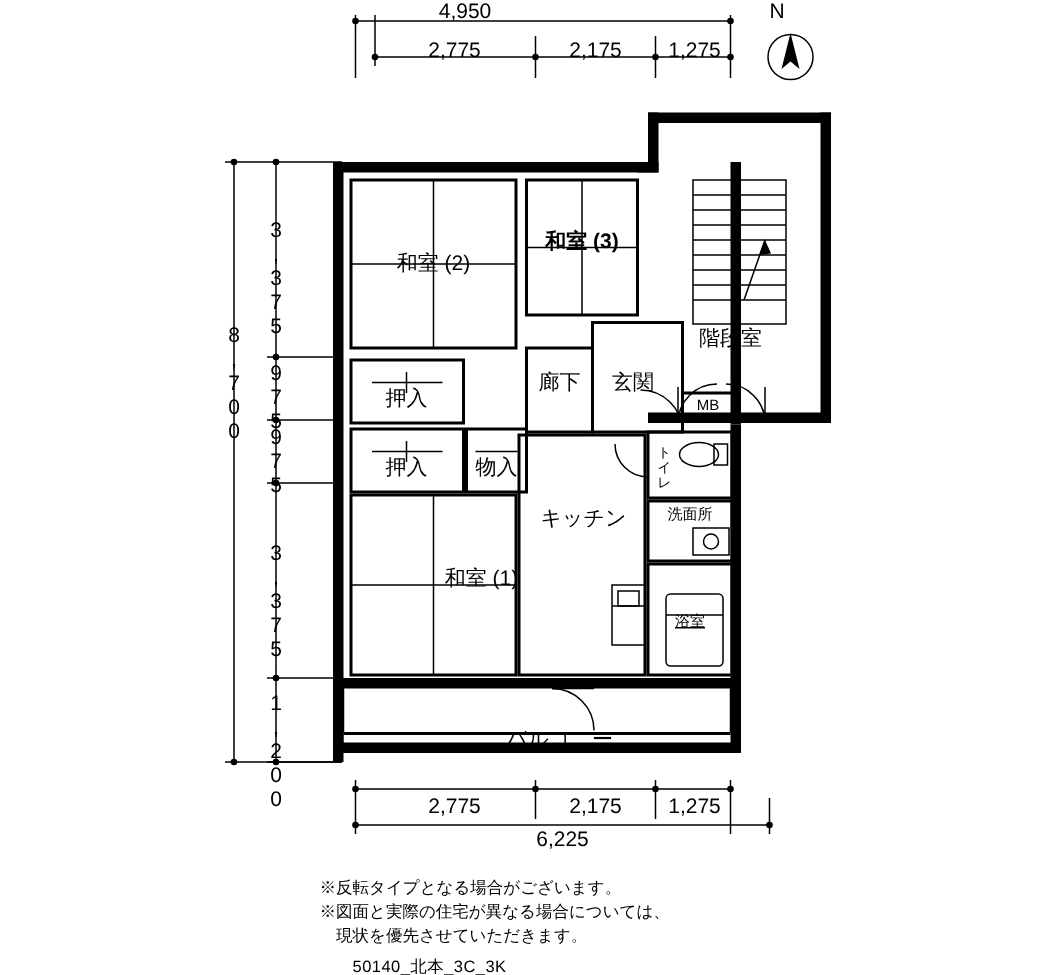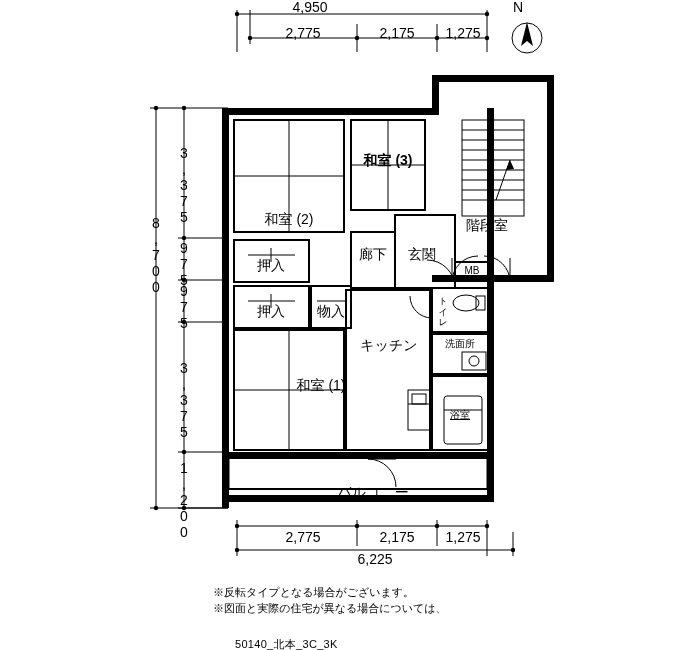--- a/index.html
+++ b/index.html
@@ -246,36 +246,37 @@
   <div class="abs txt" style="left:463px;top:530px;transform:translateX(-50%);">1,275</div>
   <div class="abs txt" style="left:375px;top:552px;transform:translateX(-50%);">6,225</div>
 
   <div class="abs txt vert" style="left:149px;top:255px;transform:translateY(-50%);">8,700</div>
   <div class="abs txt vert" style="left:177px;top:145px;">3,375</div>
   <div class="abs txt vert" style="left:177px;top:240px;">975</div>
   <div class="abs txt vert" style="left:177px;top:283px;">975</div>
   <div class="abs txt vert" style="left:177px;top:360px;">3,375</div>
   <div class="abs txt vert" style="left:177px;top:460px;">1,200</div>
 
-  <div class="abs txt" style="left:289px;top:175px;transform:translate(-50%,-50%);margin-top:44px;">和室 (2)</div>
+  <div class="abs txt" style="left:289px;top:175px;transform:translate(-50%,-50%);">和室 (2)</div>
   <div class="abs txt" style="left:388px;top:160px;transform:translate(-50%,-50%);font-weight:bold;">和室 (3)</div>
   <div class="abs txt" style="left:289px;top:385px;transform:translate(-50%,-50%);margin-left:32px;">和室 (1)</div>
   <div class="abs txt" style="left:271px;top:265px;transform:translate(-50%,-50%);">押入</div>
   <div class="abs txt" style="left:271px;top:311px;transform:translate(-50%,-50%);">押入</div>
   <div class="abs txt" style="left:331px;top:311px;transform:translate(-50%,-50%);">物入</div>
   <div class="abs txt" style="left:373px;top:254px;transform:translate(-50%,-50%);">廊下</div>
   <div class="abs txt" style="left:422px;top:254px;transform:translate(-50%,-50%);">玄関</div>
   <div class="abs txt" style="left:487px;top:225px;transform:translate(-50%,-50%);">階段室</div>
   <div class="abs txt small" style="left:472px;top:271px;transform:translate(-50%,-50%);">MB</div>
   <div class="abs txt tiny vert" style="left:438px;top:291px;">トイレ</div>
   <div class="abs txt" style="left:389px;top:345px;transform:translate(-50%,-50%);">キッチン</div>
   <div class="abs txt small" style="left:460px;top:344px;transform:translate(-50%,-50%);">洗面所</div>
   <div class="abs txt small" style="left:460px;top:415px;transform:translate(-50%,-50%);text-decoration:underline;">浴室</div>
   <div class="abs txt" style="left:373px;top:492px;transform:translate(-50%,-50%);">バルコニー</div>
 
   <div class="abs" style="left:213px;top:584px;">
     <div class="note">※反転タイプとなる場合がございます。</div>
     <div class="note">※図面と実際の住宅が異なる場合については、</div>
+    <div class="note">　現状を優先させていただきます。</div>
   </div>
 
   <div class="abs code" style="left:235px;top:637px;">50140_北本_3C_3K</div>
 
 </div>
 
 </body></html>

